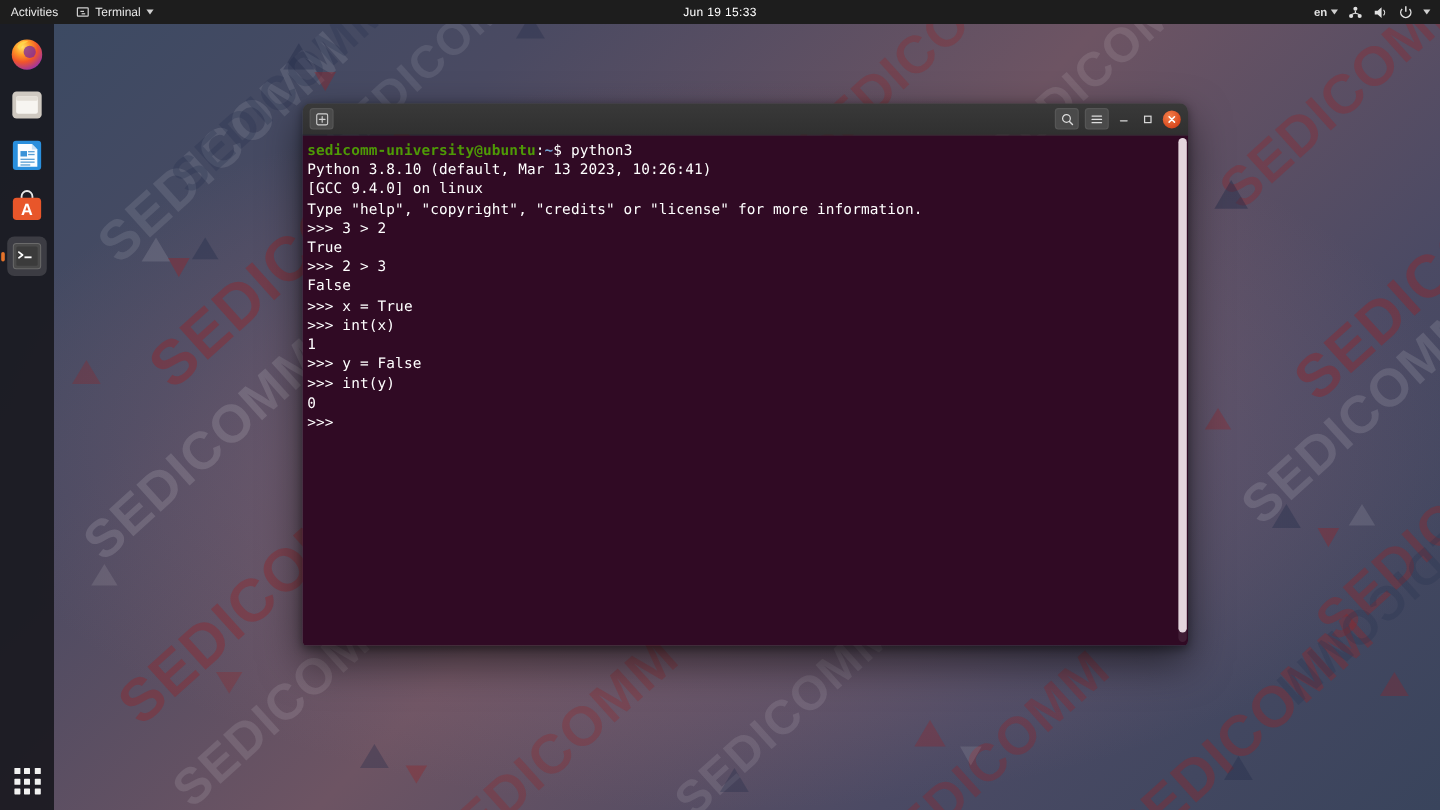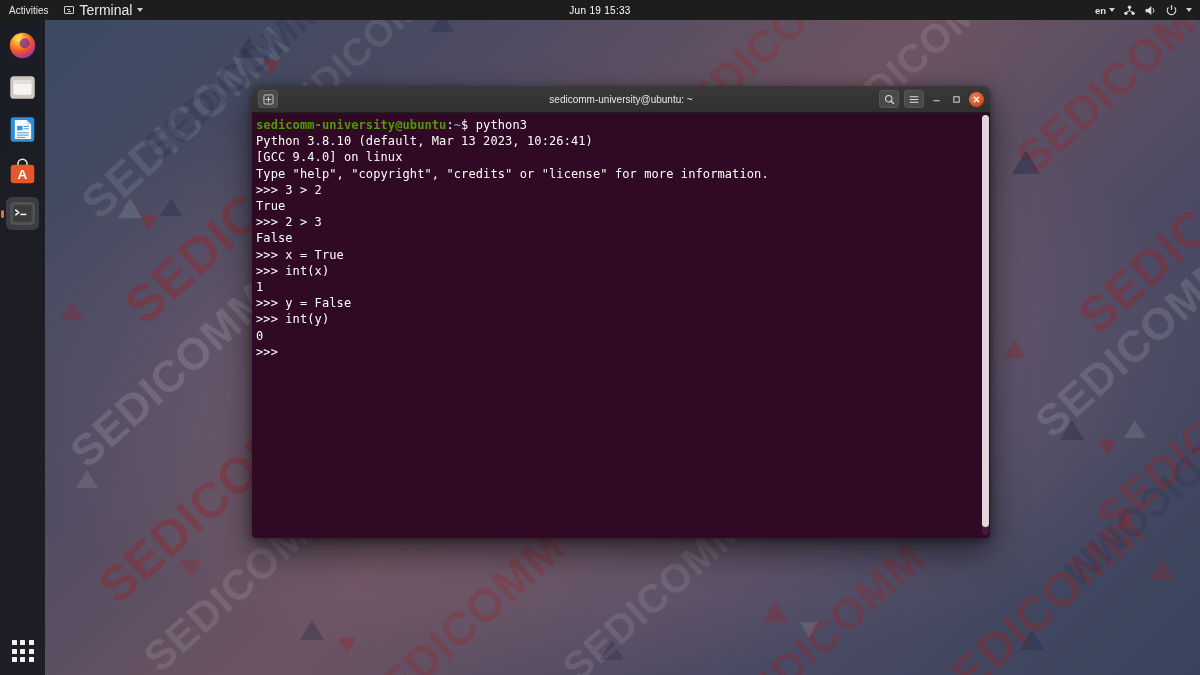--- a/index.html
+++ b/index.html
@@ -40,21 +40,21 @@
     display:flex; align-items:center;
     color:#ffffff; font-size:10px;
     z-index:40;
   }
   #activities-button {
     padding:0 9px; height:20px; display:flex; align-items:center;
     font-size:10px; color:#e8e8e8;
   }
   #app-menu-button {
     display:flex; align-items:center; gap:5px;
-    padding:0 7px; height:20px; color:#e8e8e8; font-size:14px;
+    padding:0 7px; height:20px; color:#e8e8e8; font-size:10px;
   }
   .term-mini-icon {
     width:10px; height:8px; border:1px solid #cfcfcf; border-radius:1px;
     position:relative; display:inline-block;
   }
   .term-mini-icon:after {
     content:""; position:absolute; left:1.5px; top:2px;
     width:3px; height:1px; background:#cfcfcf;
     box-shadow:1px 2px 0 0 #cfcfcf;
   }
@@ -329,21 +329,20 @@
 
   <div id="title-bar">
 
     <div id="new-tab-button">
       <svg width="11" height="11" viewBox="0 0 14 14">
         <rect x="1.2" y="1.2" width="11.6" height="11.6" rx="1.6" fill="none" stroke="#d0d0d0" stroke-width="1.2"></rect>
         <path d="M7 4 V10 M4 7 H10" stroke="#d0d0d0" stroke-width="1.2" stroke-linecap="round"></path>
       </svg>
     </div>
 
-    <div id="window-title">sedicomm-university@ubuntu: ~</div>
 
     <div id="title-actions">
 
       <div class="tb-btn">
         <svg width="11" height="11" viewBox="0 0 14 14">
           <circle cx="6" cy="6" r="4.1" fill="none" stroke="#dcdcdc" stroke-width="1.3"></circle>
           <path d="M9.2 9.2 L12.4 12.4" stroke="#dcdcdc" stroke-width="1.5" stroke-linecap="round"></path>
         </svg>
       </div>
 

